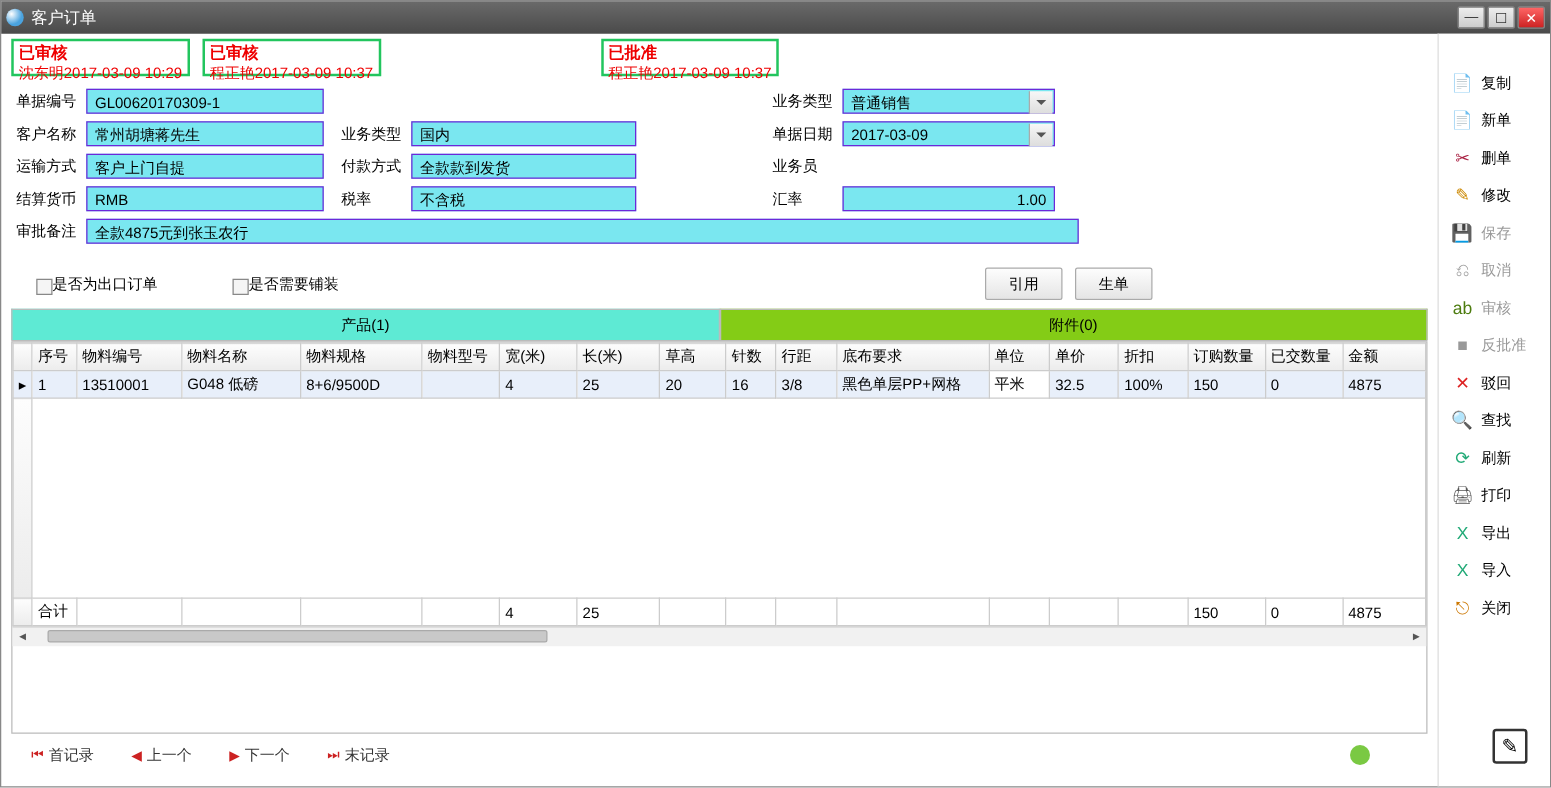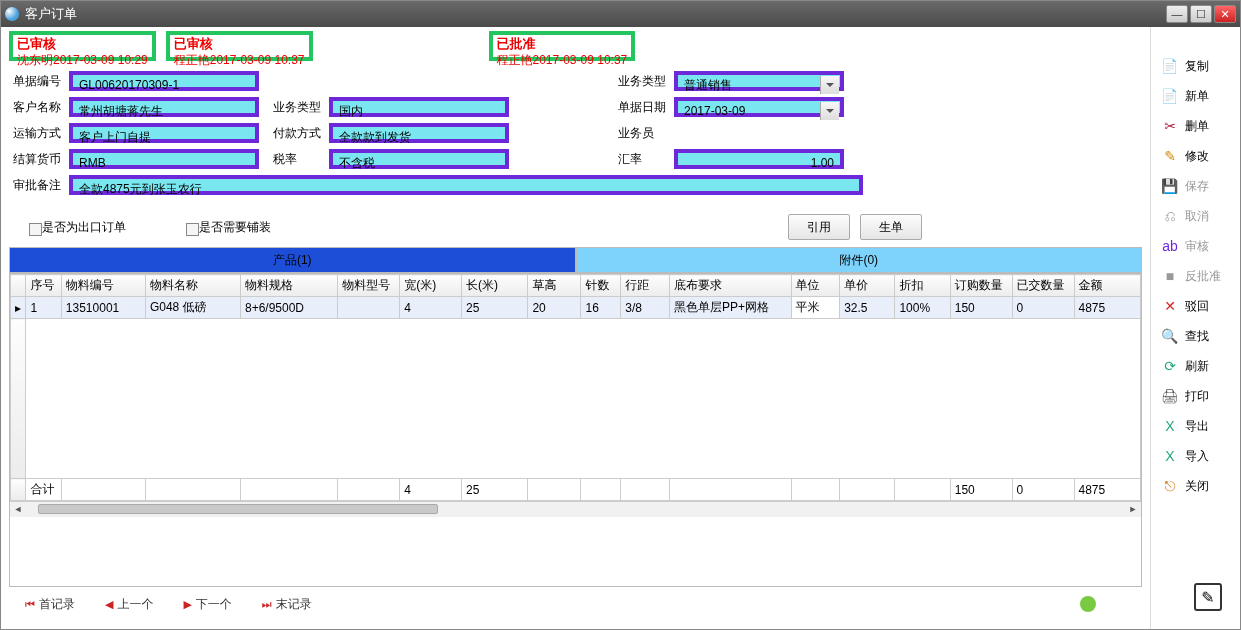--- a/index.html
+++ b/index.html
@@ -10,48 +10,48 @@
 .titlebar .tb-title { flex: 1; font-size: 13px; }
 .titlebar .tb-btns { display: flex; gap: 2px; }
 .titlebar .tb-btn { width: 22px; height: 18px; background: linear-gradient(#eee,#ccc); border: 1px solid #888; border-radius: 2px; display: flex; align-items: center; justify-content: center; font-size: 11px; color: #333; cursor: pointer; }
 .titlebar .tb-btn.close { background: linear-gradient(#f66,#c22); color: #fff; }
 
 .body-wrap { display: flex; height: calc(100% - 26px); }
 .main { flex: 1; padding: 4px 8px 8px 8px; display: flex; flex-direction: column; }
 .sidebar { width: 90px; background: #fff; border-left: 1px solid #ddd; padding: 24px 4px; }
 
 .stamps { display: flex; gap: 10px; margin-bottom: 8px; }
-.stamp { border: 4px solid #22c55e; color: #e00; padding: 1px 4px; font-size: 12px; line-height: 1.3; min-width: 140px; height: 30px; font-weight: bold; }
+.stamp { border: 2px solid #22c55e; color: #e00; padding: 1px 4px; font-size: 12px; line-height: 1.3; min-width: 140px; height: 30px; font-weight: bold; }
 .stamp .s1 { font-size: 13px; }
 .stamp .s2 { font-size: 12px; font-weight: normal; }
 .stamp-gap { width: 156px; }
 
 .form { display: flex; flex-direction: column; gap: 2px; margin-bottom: 10px; }
 .form-row { display: flex; align-items: center; height: 24px; }
 .fl { width: 60px; text-align: left; padding-left: 4px; }
-.fv { background: #7ae7f0; border: 4px solid #6d28d9; height: 20px; line-height: 20px; padding: 0 6px; margin-right: 10px; position: relative; }
+.fv { background: #7ae7f0; border: 1px solid #6d28d9; height: 20px; line-height: 20px; padding: 0 6px; margin-right: 10px; position: relative; }
 .fv.dd::after { content: ""; position: absolute; right: 1px; top: 1px; width: 18px; height: 18px; background: linear-gradient(#f7f7f7,#ddd); border-left: 1px solid #aaa; }
 .fv.dd::before { content: ""; position: absolute; right: 6px; top: 8px; border: 4px solid transparent; border-top-color: #555; z-index: 1; }
 .fv.right { text-align: right; }
 .c1 { width: 190px; }
 .c2l { width: 60px; }
 .c2 { width: 180px; }
 .c3l { width: 60px; margin-left: 95px; }
 .c3 { width: 170px; }
 .full { width: 794px; }
 
 .checks { display: flex; gap: 60px; align-items: center; height: 40px; padding-left: 20px; }
 .chk { display: flex; align-items: flex-end; gap: 0; }
 .chk .box { width: 13px; height: 13px; border: 1px solid #888; background: #f5f5f5; }
 .btns-row { display: flex; gap: 10px; margin-left: auto; margin-right: 220px; }
 .btn { width: 62px; height: 26px; background: linear-gradient(#fdfdfd,#e5e5e5); border: 1px solid #aaa; border-radius: 2px; cursor: pointer; display: flex; align-items: center; justify-content: center; }
 
 .tabs { display: flex; height: 26px; border-bottom: 1px solid #bbb; }
-.tab { flex: 1; border: 1px solid #bbb; border-bottom: none; display: flex; align-items: center; justify-content: center; background: #7dd3fc; cursor: pointer; }
-.tab.active { background: #1d4ed8; }
+.tab { flex: 1; border: 1px solid #bbb; border-bottom: none; display: flex; align-items: center; justify-content: center; background: #84cc16; cursor: pointer; }
+.tab.active { background: #5eead4; }
 
 .grid { border: 1px solid #bbb; flex: 1; display: flex; flex-direction: column; min-height: 240px; background: #fff; }
 .grid table { width: 100%; border-collapse: collapse; table-layout: fixed; }
 .grid th, .grid td { border: 1px solid #ccc; height: 22px; font-size: 12px; text-align: left; padding: 0 4px; overflow: hidden; white-space: nowrap; }
 .grid th { background: linear-gradient(#fdfdfd,#ececec); font-weight: normal; }
 .grid .rowhead { width: 14px; background: linear-gradient(#fdfdfd,#ececec); }
 .grid .highlighted td { background: #e8effa; }
 .grid .highlighted td.edit { background: #fff; }
 .grid-foot td { background: #fff; }
 .grid-scroll { height: 16px; background: #f1f1f1; border-top: 1px solid #ccc; position: relative; }
@@ -299,21 +299,21 @@
         </div>
         <div class="side-item disabled">
           <span class="side-icon" style="color: rgb(153, 153, 153);">💾</span>
           <span>保存</span>
         </div>
         <div class="side-item disabled">
           <span class="side-icon" style="color: rgb(153, 153, 153);">⎌</span>
           <span>取消</span>
         </div>
         <div class="side-item disabled">
-          <span class="side-icon" style="color: #6d28d9;">ab</span>
+          <span class="side-icon" style="color: #4d7c0f;">ab</span>
           <span>审核</span>
         </div>
         <div class="side-item disabled">
           <span class="side-icon" style="color: rgb(153, 153, 153);">■</span>
           <span>反批准</span>
         </div>
         <div class="side-item">
           <span class="side-icon" style="color: rgb(221, 34, 34);">✕</span>
           <span>驳回</span>
         </div>

